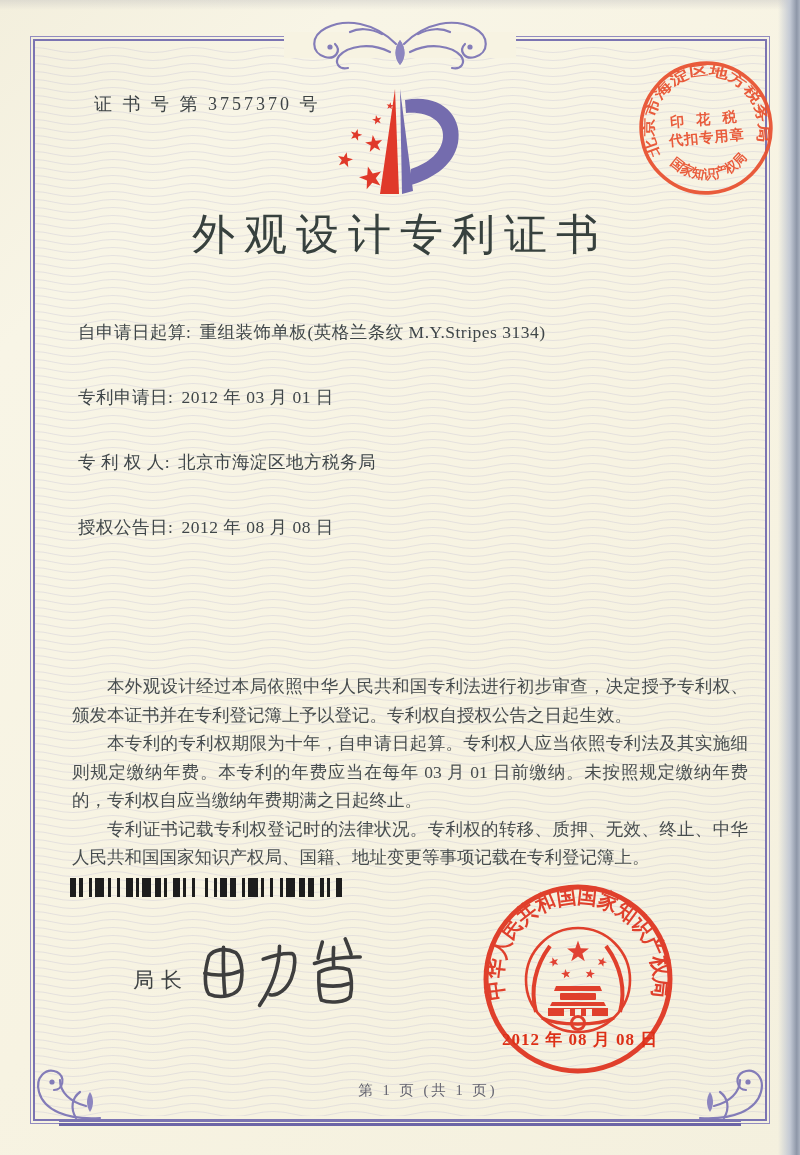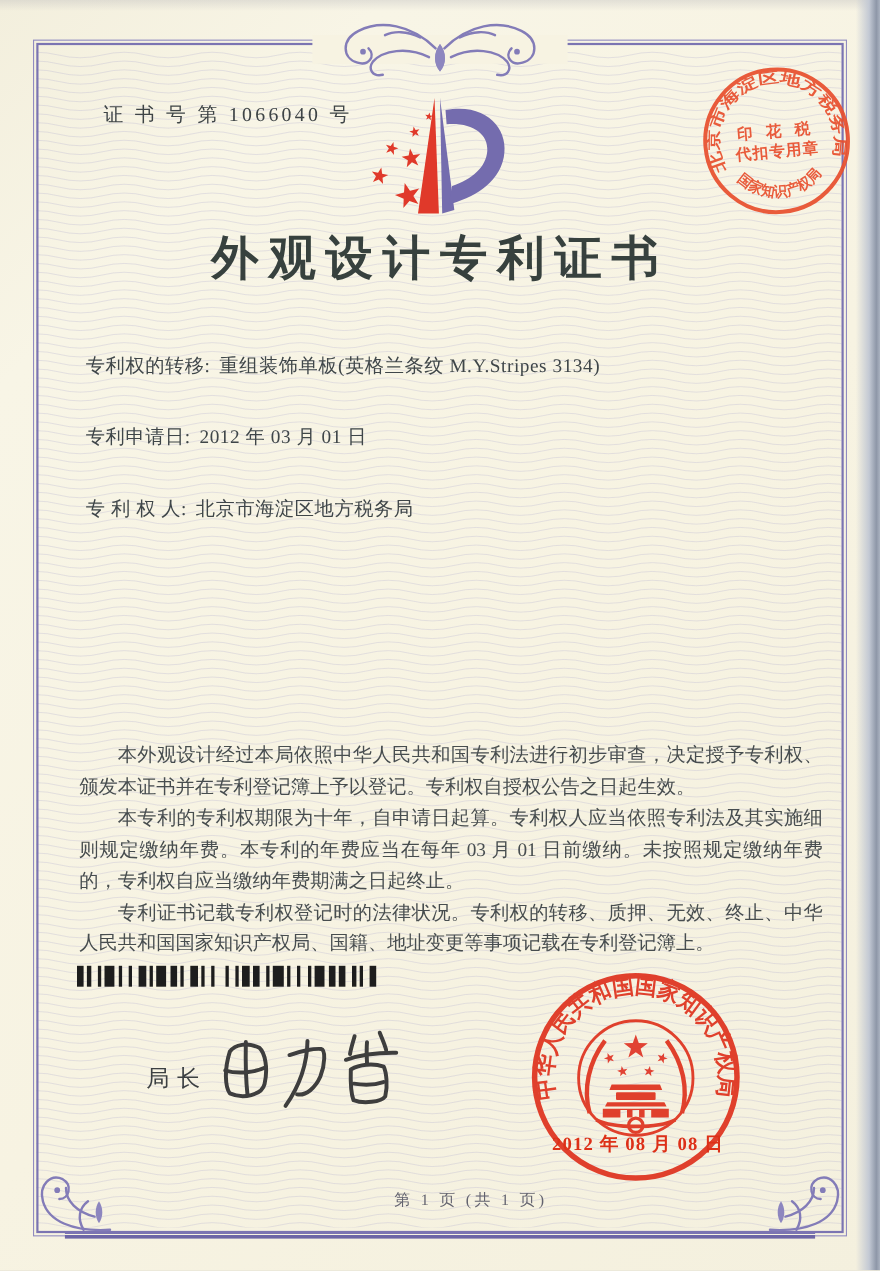--- a/index.html
+++ b/index.html
@@ -27,21 +27,21 @@
 
   .cert-no{position:absolute;left:94px;top:92px;font-size:18px;letter-spacing:3px;color:#3e4446;}
 
   .stamp-tax{position:absolute;left:630px;top:52px;width:152px;height:152px;
              transform:rotate(-5deg);opacity:.93;}
   .stamp-tax text{font-family:"Liberation Sans","DejaVu Sans",sans-serif;font-weight:bold;fill:#e8502f;}
 
   .logo{position:absolute;left:320px;top:80px;width:176px;height:128px;}
 
   .title{position:absolute;left:0;top:206px;width:800px;text-align:center;
-         font-size:43px;font-weight:bold;letter-spacing:9px;color:#37413e;}
+         font-size:43px;font-weight:normal;letter-spacing:9px;color:#37413e;}
 
   .fields{position:absolute;left:78px;top:320px;width:650px;}
   .field-row{height:24px;margin-bottom:41px;font-size:17.5px;letter-spacing:.5px;color:#3f4649;white-space:nowrap;}
   .f-value{margin-left:8px;}
 
   .paragraphs{position:absolute;left:72px;top:672px;width:676px;font-size:17.5px;
               line-height:28.5px;text-align:justify;color:#474d4f;font-family:Liberation Serif, serif;}
   .paragraphs p{margin:0;text-indent:2em;}
 
   .barcode{position:absolute;left:70px;top:878px;height:19px;display:flex;}
@@ -99,21 +99,21 @@
   <svg class="corner-flourish corner-right" viewBox="0 0 78 64">
     <g fill="none" stroke="#837cb8" stroke-width="2.2" stroke-linecap="round">
       <path d="M74,56 C40,58 18,48 13,30 C9,15 20,5 31,10 C40,15 37,28 28,28"></path>
       <path d="M60,44 C44,40 34,30 34,18"></path>
       <path d="M50,56 C44,46 46,36 54,30"></path>
       <circle cx="26" cy="20" r="2.6" fill="#837cb8" stroke="none"></circle>
       <path d="M64,30 C68,36 68,44 64,50 C60,44 60,36 64,30" fill="#8d86bf" stroke="none"></path>
     </g>
   </svg>
 
-  <div class="cert-no">证 书 号 第 1066040 号</div>
+  <div class="cert-no">证 书 号 第 3757370 号</div>
 
   <svg class="stamp-tax" viewBox="0 0 150 150">
     <circle cx="75" cy="75" r="64" fill="none" stroke="#e8502f" stroke-width="3.6"></circle>
     <defs>
       <path id="taxTop" d="M27.9,97 A52,52 0 1 1 122.1,97"></path>
       <path id="taxBottom" d="M36.7,107.1 A50,50 0 0 0 113.3,107.1"></path>
     </defs>
     <text font-size="13">
       <textPath href="#taxTop" startOffset="0" textLength="204" lengthAdjust="spacingAndGlyphs">北京市海淀区地方税务局</textPath>
     </text>
@@ -136,27 +136,30 @@
     <use href="#star" transform="translate(70,26) scale(0.38) rotate(8)"></use>
     <polygon points="75,9 60,114 79,114" fill="#e0392a"></polygon>
     <polygon points="80,9 82,114 93,111" fill="#746cae"></polygon>
     <path d="M85,20 C123,13 143,38 138,63 C133,88 109,100 88,106 L91,89 C109,83 122,72 123,57 C124,41 108,31 86,33 Z" fill="#746cae"></path>
   </svg>
 
   <div class="title">外观设计专利证书</div>
 
   <div class="fields">
     <div class="field-row">
-      <span class="f-label">专利权的转移:</span><span class="f-value">重组装饰单板(英格兰条纹 M.Y.Stripes 3134)</span>
+      <span class="f-label">自申请日起算:</span><span class="f-value">重组装饰单板(英格兰条纹 M.Y.Stripes 3134)</span>
     </div>
     <div class="field-row">
       <span class="f-label">专利申请日:</span><span class="f-value">2012 年 03 月 01 日</span>
     </div>
     <div class="field-row">
       <span class="f-label">专 利 权 人:</span><span class="f-value">北京市海淀区地方税务局</span>
+    </div>
+    <div class="field-row">
+      <span class="f-label">授权公告日:</span><span class="f-value">2012 年 08 月 08 日</span>
     </div>
   </div>
 
   <div class="paragraphs">
     <p>本外观设计经过本局依照中华人民共和国专利法进行初步审查，决定授予专利权、颁发本证书并在专利登记簿上予以登记。专利权自授权公告之日起生效。</p>
     <p>本专利的专利权期限为十年，自申请日起算。专利权人应当依照专利法及其实施细则规定缴纳年费。本专利的年费应当在每年 03 月 01 日前缴纳。未按照规定缴纳年费的，专利权自应当缴纳年费期满之日起终止。</p>
     <p>专利证书记载专利权登记时的法律状况。专利权的转移、质押、无效、终止、中华人民共和国国家知识产权局、国籍、地址变更等事项记载在专利登记簿上。</p>
   </div>
 
   <div class="barcode">

